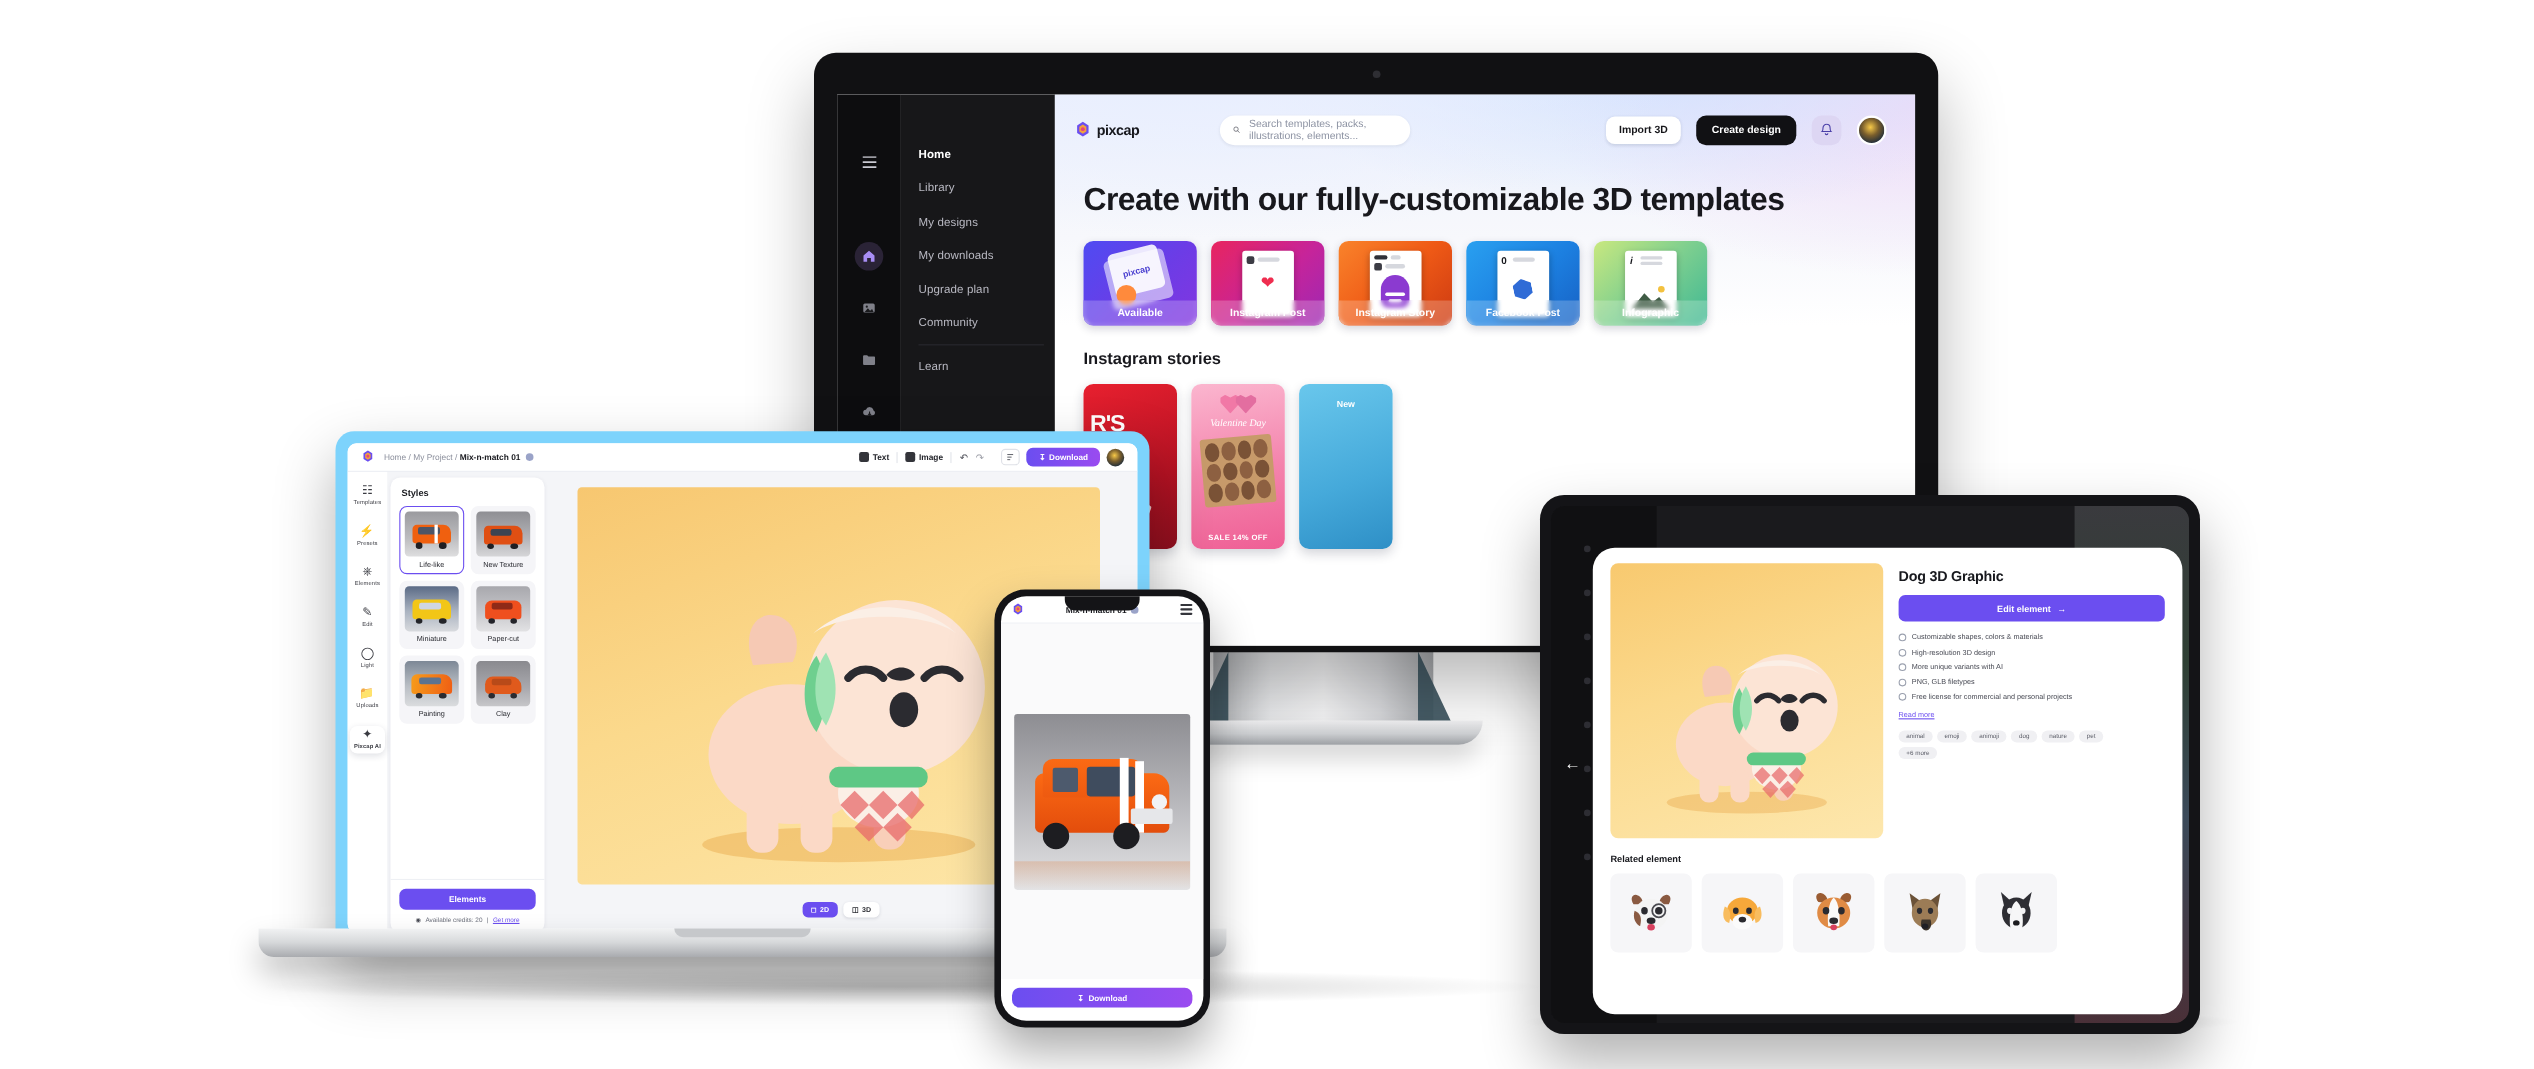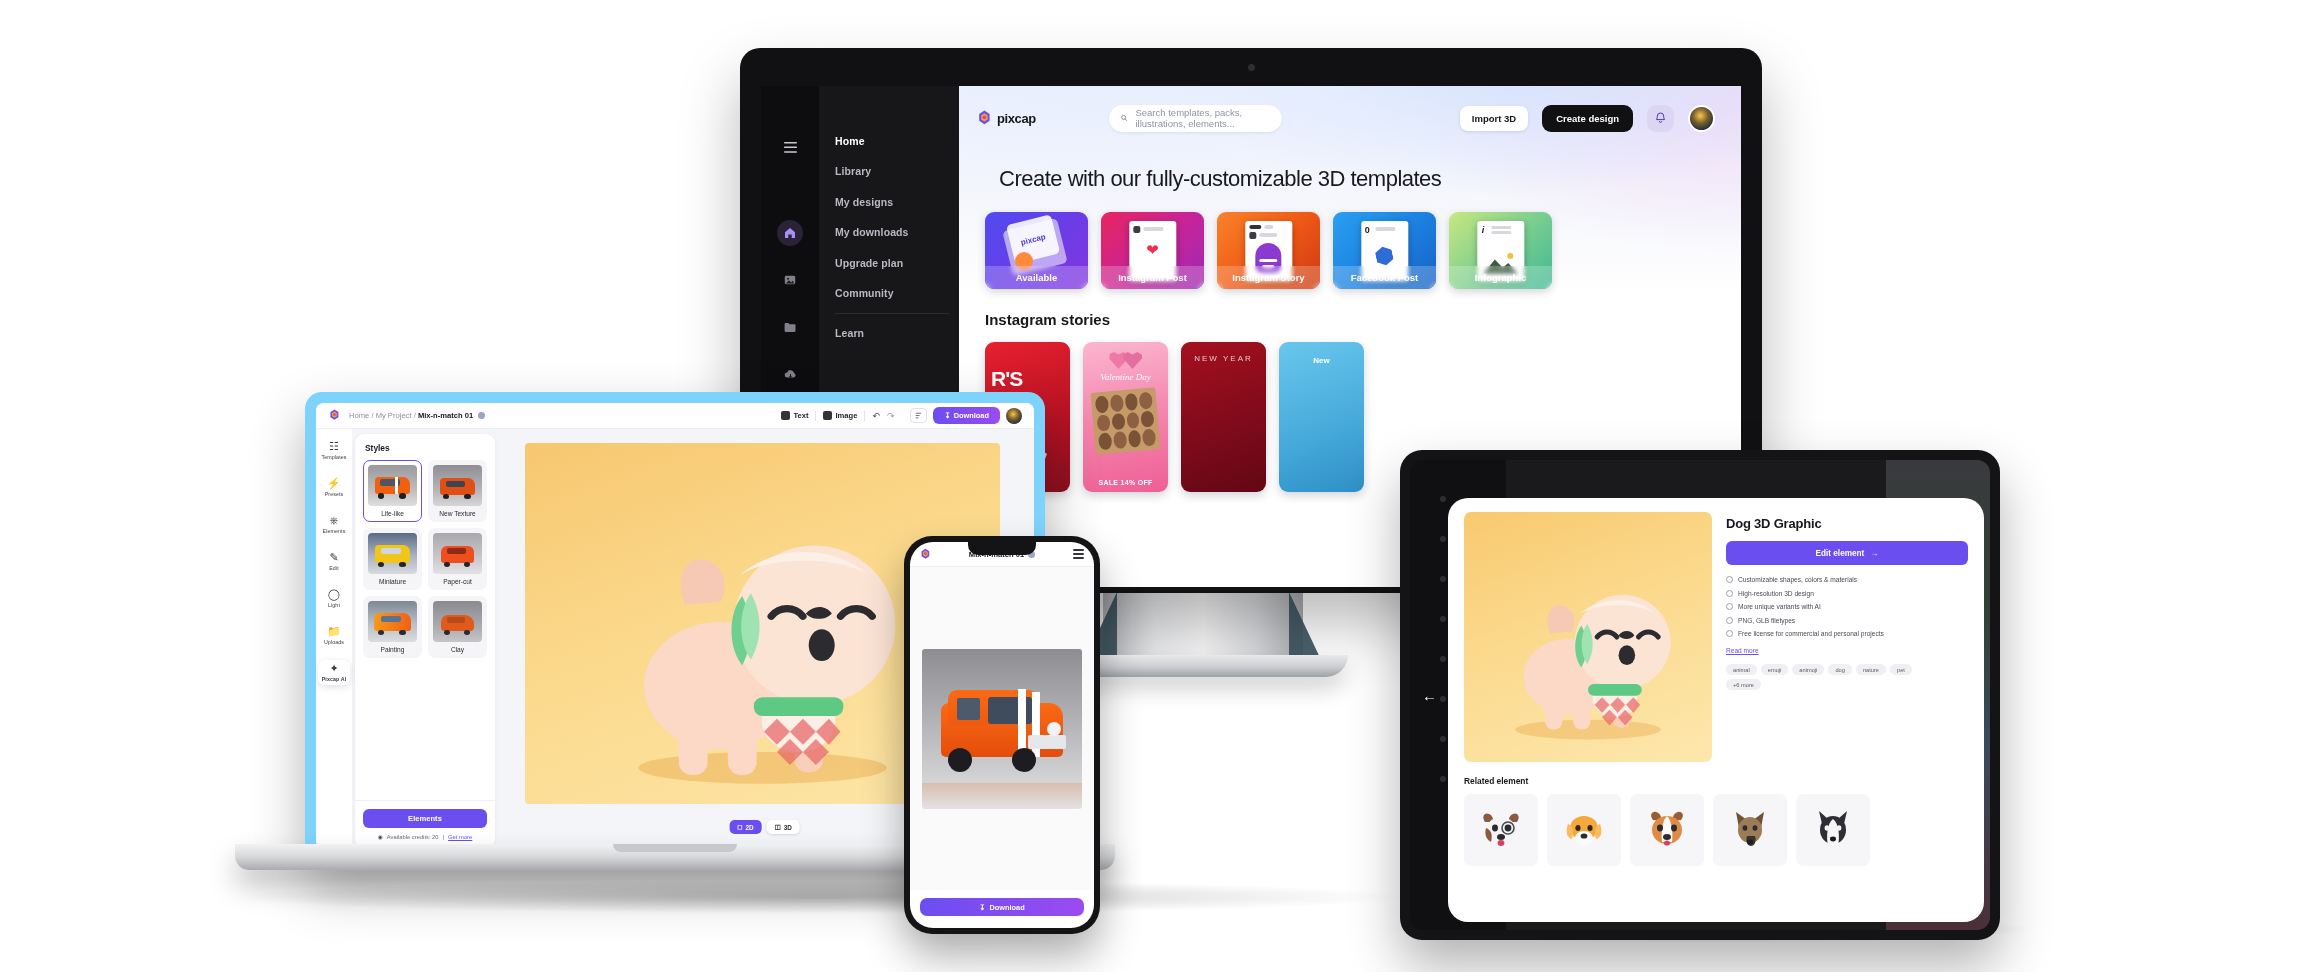--- a/index.html
+++ b/index.html
@@ -24,21 +24,21 @@
     background:#fff; overflow:hidden;
   }
   .dt-wrap { display:flex; height:100%; }
   .dt-rail { width:58px; background:#0d0d0f; flex:0 0 58px; display:flex; flex-direction:column;
      align-items:center; padding-top:48px; gap:21px; }
   .dt-rail-ico { width:26px; height:26px; border-radius:50%; display:flex; align-items:center;
      justify-content:center; color:#8e8e96; font-size:13px; }
   .dt-rail-ico.active { background:#2a2336; }
   .dt-nav { width:140px; background:#171719; flex:0 0 140px; padding-top:44px; }
   .dt-nav-item { height:21px; display:flex; align-items:center; padding-left:16px;
-    font-size:10.5px; color:#b9b9c2; letter-spacing:.1px; margin-bottom:9.5px; cursor:pointer;font-weight:bold;}
+    font-size:10.5px; color:#b9b9c2; letter-spacing:.1px; margin-bottom:9.5px; cursor:pointer;}
   .dt-nav-item.active { color:#fff; font-weight:bold; }
   .dt-nav-sep { height:1px; background:#2a2a2f; margin:4px 10px 8px 16px; }
   .dt-main { flex:1; position:relative; overflow:hidden;
     background:
       radial-gradient(700px 260px at 18% -5%, #e8eeff 0%, rgba(232,238,255,0) 60%),
       radial-gradient(620px 260px at 70% -10%, #cfe0ff 0%, rgba(207,224,255,0) 62%),
       radial-gradient(520px 240px at 100% 2%, #f0dcf7 0%, rgba(240,220,247,0) 65%),
       linear-gradient(180deg,#eef2fc 0%, #f7f8fc 26%, #ffffff 42%, #ffffff 100%);
   }
   .dt-topbar { height:64px; display:flex; align-items:center; padding:0 26px; gap:14px; }
@@ -48,21 +48,21 @@
   .dt-spacer { flex:1; }
   .btn-import { height:25px; padding:0 12px; background:#fff; border-radius:8px; font-size:9.5px;
     color:#16161a; display:flex; align-items:center; box-shadow:0 1px 3px rgba(20,30,60,.12); font-weight:bold;}
   .btn-create { height:27px; padding:0 14px; background:#111114; color:#fff; border-radius:9px;
     font-size:9.5px; display:flex; align-items:center; font-weight:bold; }
   .btn-bell { width:27px; height:27px; border-radius:9px; background:#ddd6f3; display:flex;
     align-items:center; justify-content:center; color:#4a3fa8; font-size:12px; }
   .dt-avatar { width:27px; height:27px; border-radius:50%;
     background:radial-gradient(circle at 45% 38%, #f7c948 0%, #7a5e2c 40%, #24303a 75%);
     border:2px solid #fff; }
-  .dt-h1 { font-size:22px; font-weight:normal; color:#18181d; padding:16px 26px 0 40px; letter-spacing:-.5px;}
+  .dt-h1 { font-size:29px; font-weight:bold; color:#18181d; padding:16px 26px 0 26px; letter-spacing:-.5px;}
   .dt-cards { display:flex; gap:13px; padding:20px 26px 0 26px; }
   .dt-card { width:103px; height:77px; border-radius:9px; position:relative; overflow:hidden;
     box-shadow:0 3px 8px rgba(25,30,60,.18); }
   .dt-card-label { position:absolute; left:0; right:0; bottom:0; height:23px;
     background:rgba(255,255,255,.22); backdrop-filter:blur(2px); color:#fff; font-size:9.5px;
     font-weight:bold; display:flex; align-items:center; justify-content:center; }
   .dt-sub { font-size:15px; font-weight:bold; color:#18181d; padding:22px 26px 0 26px; }
 
   
   .dt-stories { display:flex; gap:13px; padding:14px 26px 0 26px; }
@@ -409,23 +409,20 @@
                   <div style="background:#7a5236;border-radius:50%"></div>
                 <div style="background:#8d6041;border-radius:50%"></div>
                   <div style="background:#7a5236;border-radius:50%"></div>
                 <div style="background:#7a5236;border-radius:50%"></div>
                   <div style="background:#8d6041;border-radius:50%"></div>
                 <div style="background:#7a5236;border-radius:50%"></div>
                   <div style="background:#8d6041;border-radius:50%"></div>
               </div>
               <div style="position:absolute;left:0;right:0;bottom:6px;text-align:center;color:#fff;font-size:7px;font-weight:bold;letter-spacing:.3px">SALE 14% OFF</div>
             </div>
-            <div class="dt-story" style="background:linear-gradient(160deg,#a5101f 0%,#7d0a1a 60%,#620715 100%)">
-              <div style="position:absolute;left:0;right:0;top:12px;text-align:center;color:#e7c7ca;font-size:8px;letter-spacing:2px">NEW YEAR</div>
-            </div>
             <div class="dt-story" style="background:linear-gradient(160deg,#69c7ec 0%,#45a9da 60%,#2e8fc6 100%)">
               <div style="position:absolute;left:0;right:0;top:14px;text-align:center;color:#fff;font-size:8px;font-weight:bold">New</div>
             </div>
           </div>
         </div>
       </div>
     </div>
   </div>
 
   <div class="ground"></div>

